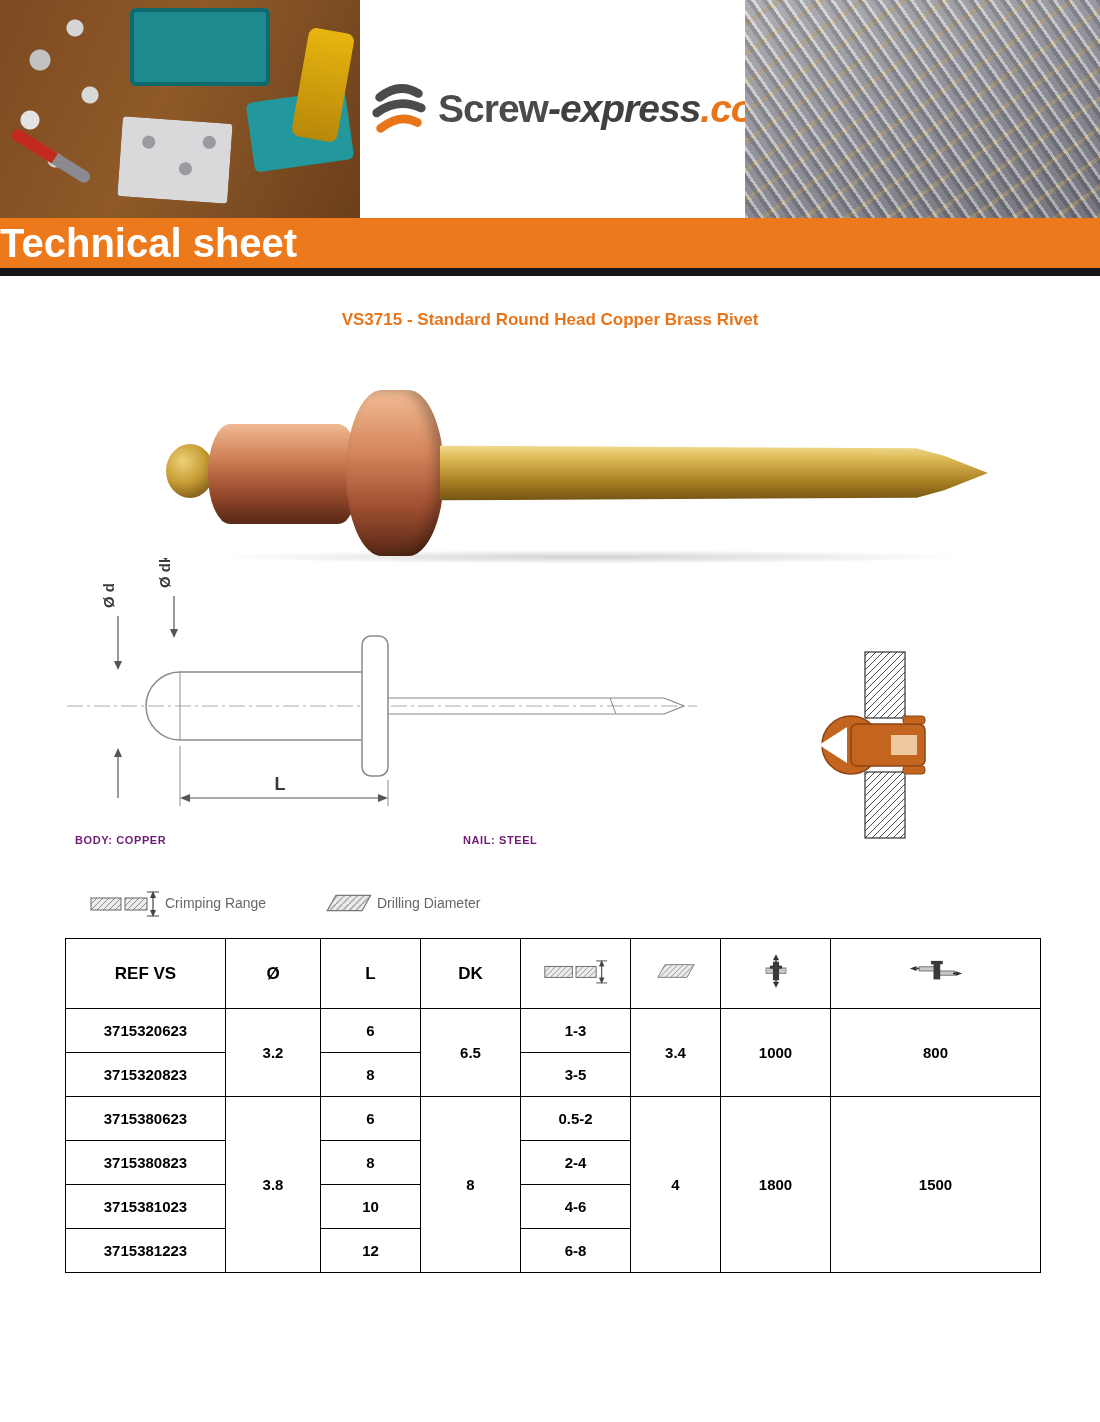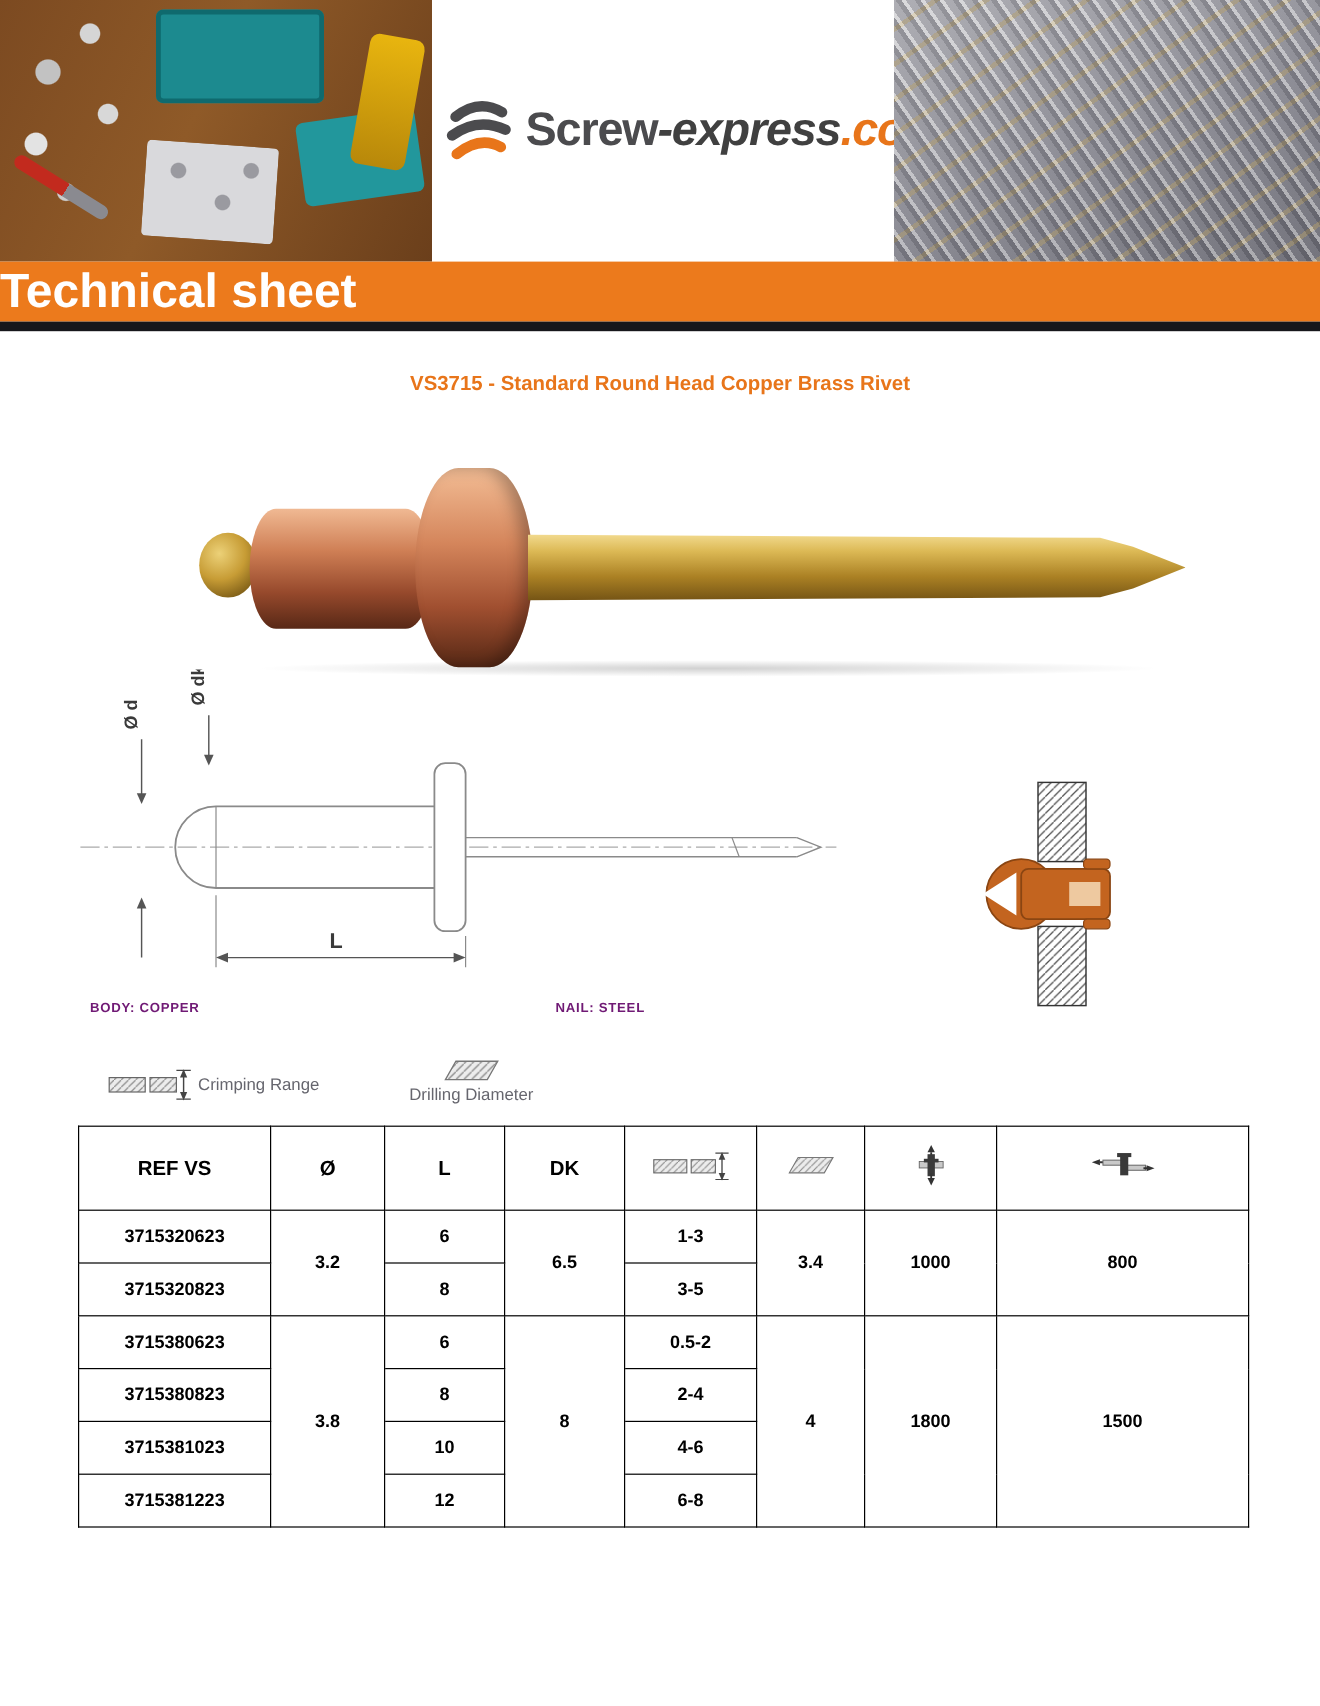--- a/index.html
+++ b/index.html
@@ -76,21 +76,21 @@
   
   .material-label { position:absolute; top:834px; font-size:11px; font-weight:700;
     color:#701a75; letter-spacing:.6px; }
   .material-body { left:75px; }
   .material-nail { left:463px; }
 
   
   .legend { position:absolute; top:880px; left:0; width:1100px; height:46px; }
   .legend-item { position:absolute; top:0; display:flex; align-items:center; gap:0; height:46px; }
   .legend-item span { font-size:14px; color:#66666e; white-space:nowrap; }
-  .li-1 { left:85px; }  .li-2 { left:341px;flex-direction:column; }  .li-3 { left:548px; }  .li-4 { left:772px; }
+  .li-1 { left:85px; }  .li-2 { left:321px; }  .li-3 { left:548px; }  .li-4 { left:772px; }
 
   
   .spec-table { position:absolute; top:938px; left:65px; border-collapse:collapse; table-layout:fixed; background:#fff; }
   .spec-table th, .spec-table td { border:1px solid #000; text-align:center; vertical-align:middle;
     color:#000; font-weight:700; padding:0; }
   .spec-table thead th { height:70px; font-size:17px; }
   .spec-table tbody td { height:44px; font-size:15px; }
 
   
   .footer { position:absolute; top:1390px; left:0; width:1100px; height:32px; background:#ec7a1c;

